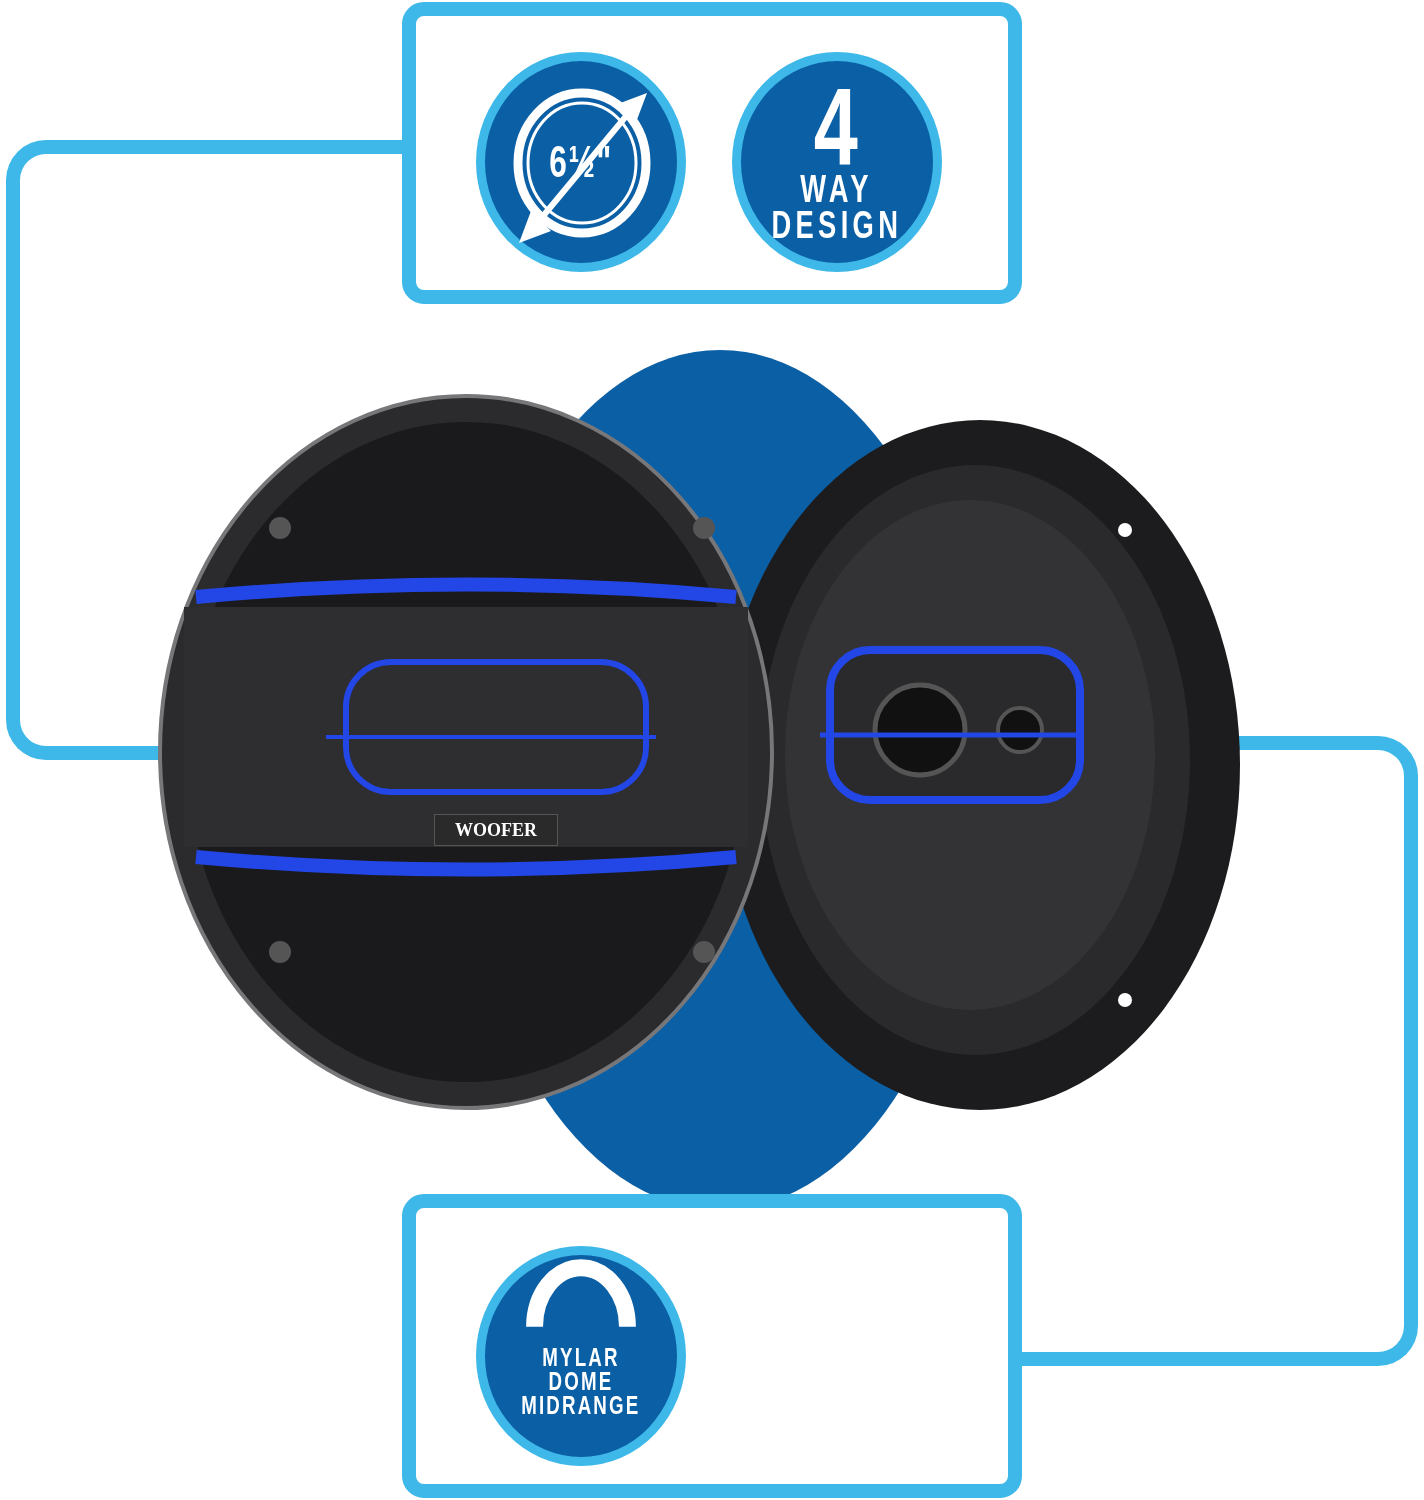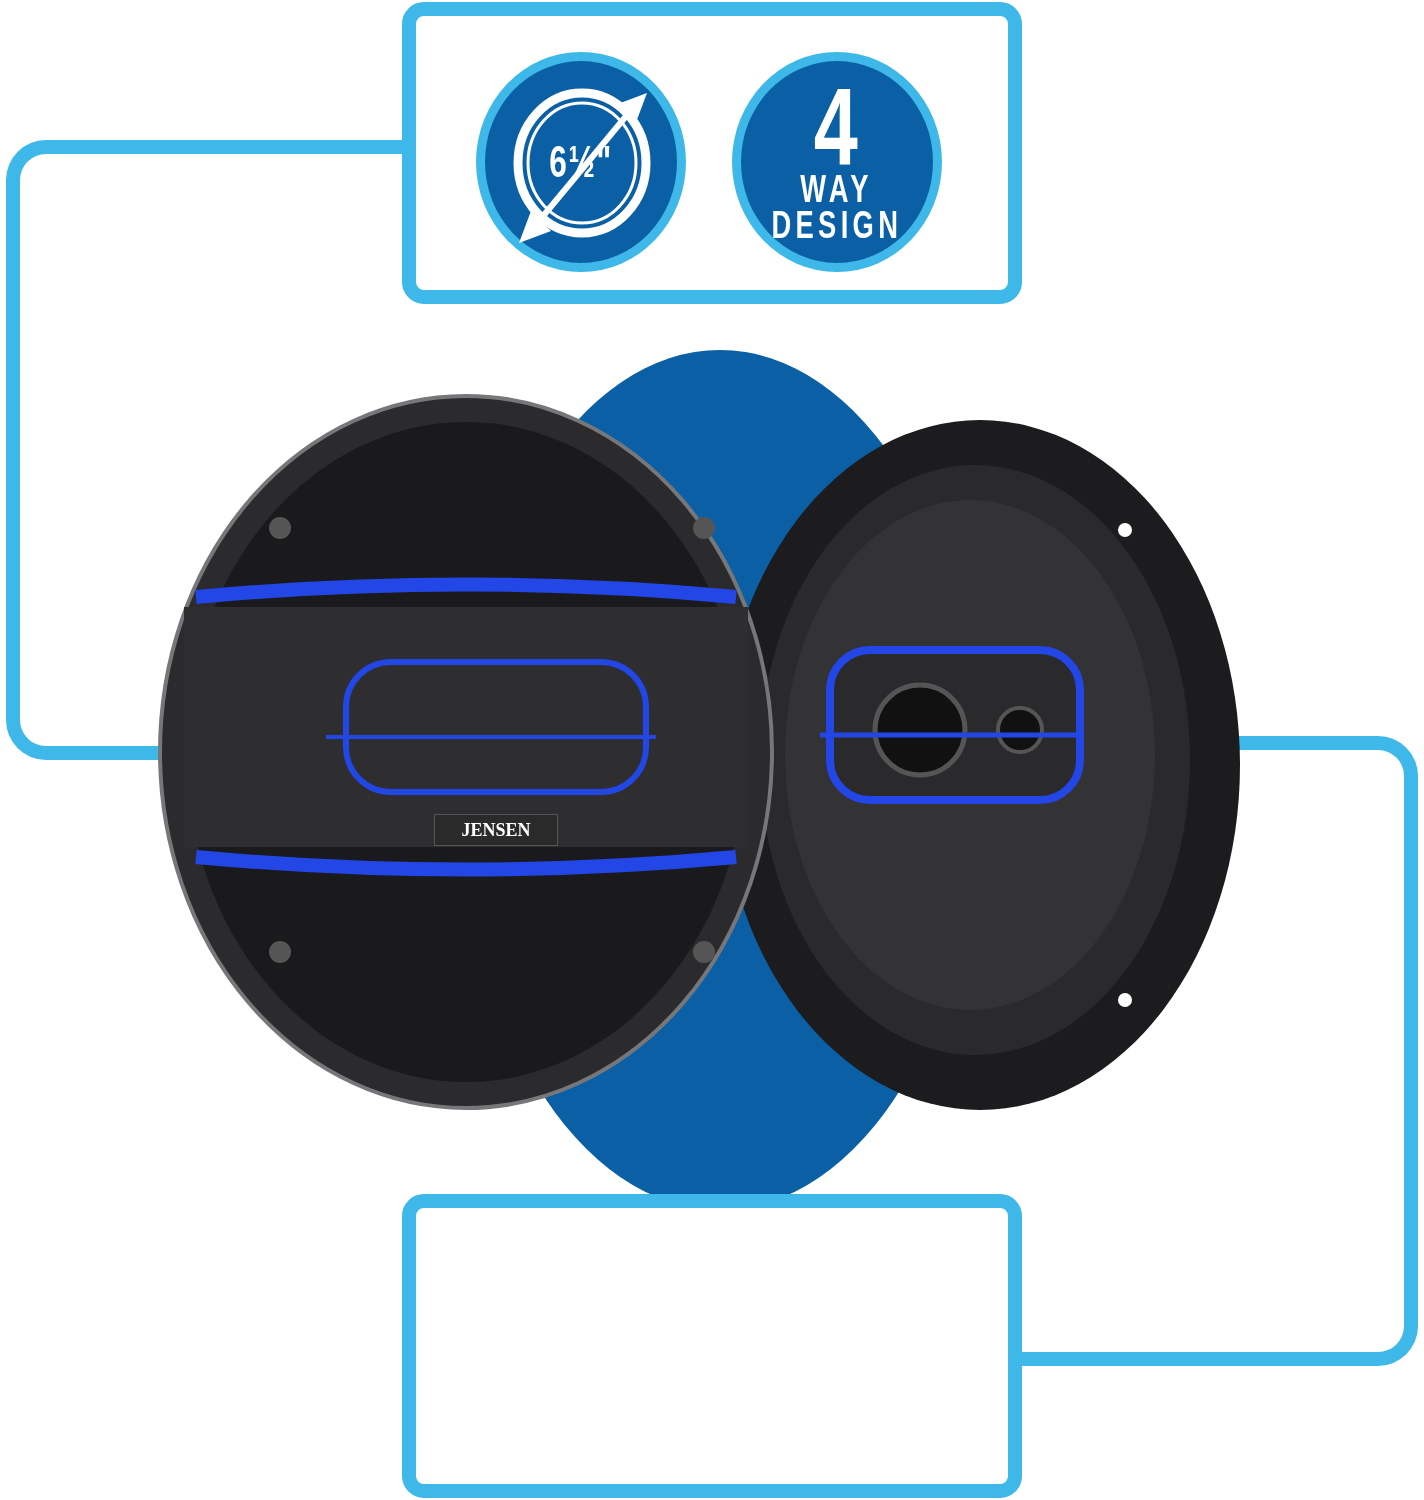--- a/index.html
+++ b/index.html
@@ -59,17 +59,24 @@
   <path d="M40 205 Q310 180 580 205" stroke="#2346e6" stroke-width="14" fill="none"></path>
   <path d="M40 465 Q310 490 580 465" stroke="#2346e6" stroke-width="14" fill="none"></path>
   <rect x="190" y="270" width="300" height="130" rx="45" fill="none" stroke="#2346e6" stroke-width="6"></rect>
   <line x1="170" y1="345" x2="500" y2="345" stroke="#2346e6" stroke-width="4"></line>
   <circle cx="124" cy="136" r="11" fill="#555"></circle>
     <circle cx="548" cy="136" r="11" fill="#555"></circle>
   <circle cx="124" cy="560" r="11" fill="#555"></circle>
     <circle cx="548" cy="560" r="11" fill="#555"></circle>
 </svg>
 <div class="abs" style="left:434px;top:814px;width:122px;height:30px;background:#2a2a2a;border:1px solid #555;color:#fff;display:flex;align-items:center;justify-content:center;font-family:'Liberation Serif',serif;font-weight:bold;font-size:18px;">
-  <span>JENSEN</span>
+  <span>WOOFER</span>
 </div>
 
 <div class="panel" style="left:402px;top:1194px;width:620px;height:304px;">
+  <div class="badge" style="left:60px;top:38px;justify-content:flex-end;padding-bottom:40px;">
+    <svg width="130" height="90" viewBox="0 0 130 90" style="margin-bottom:14px;">
+      <path d="M10 85 A55 70 0 0 1 120 85" fill="none" stroke="#fff" stroke-width="20"></path>
+    </svg>
+    <span class="cond lbl">MYLAR DOME</span>
+    <span class="cond lbl">MIDRANGE</span>
+  </div>
 </div>
 
 </body></html>

